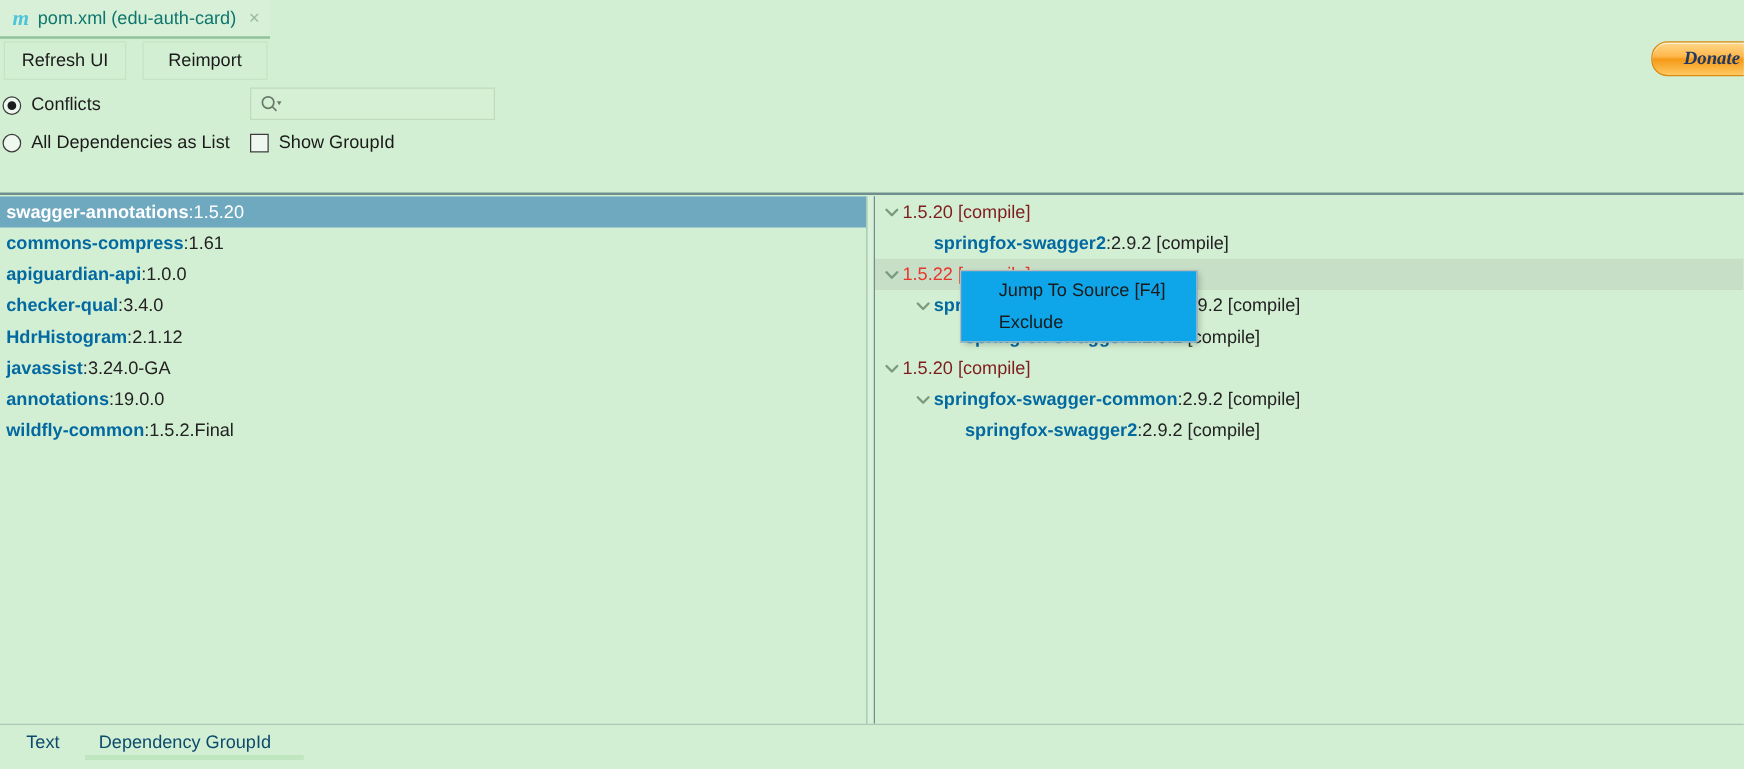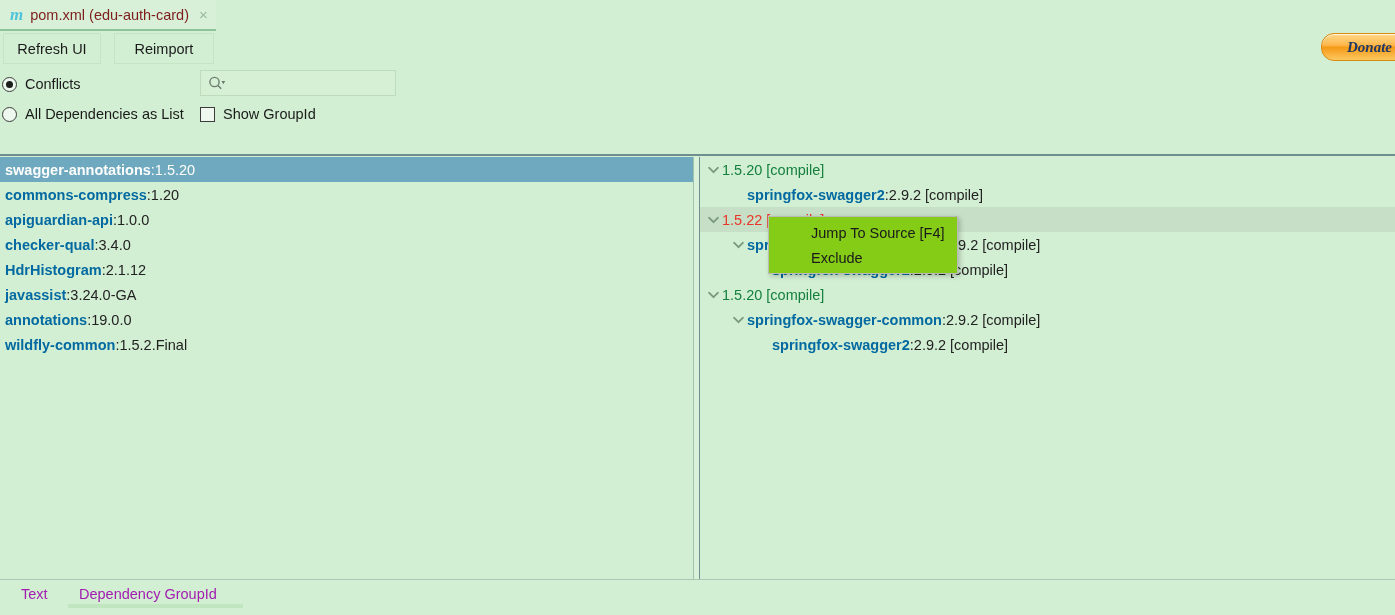--- a/index.html
+++ b/index.html
@@ -39,21 +39,21 @@
     font-family: "Liberation Serif", serif;
     font-style: italic;
     font-weight: bold;
     font-size: 17px;
     color: #4fc3d9;
     margin-right: 7px;
     line-height: 1;
   }
   .file-tab-label {
     font-size: 14.5px;
-    color: #7f1d1d;
+    color: #0f766e;
     white-space: nowrap;
   }
   .tab-close {
     margin-left: 10px;
     font-size: 15px;
     color: #9bb9a0;
     line-height: 1;
   }
 
   
@@ -247,32 +247,32 @@
     align-items: center;
     justify-content: center;
     flex: 0 0 auto;
     color: #7a9a80;
   }
   .chevron.blank { visibility: hidden; }
   .lvl0 { padding-left: 4px; }
   .lvl1 { padding-left: 29px; }
   .lvl2 { padding-left: 54px; }
   .node-red { color: #e8362a; }
-  .node-plain { color: #15803d; }
+  .node-plain { color: #7f1d1d; }
 
   
   .ctx-menu {
     position: absolute;
     left: 768px; top: 216px;
     width: 190px;
-    background: #84cc16;
+    background: #0ea5e9;
     border: 1px solid #b9b9b9;
     box-shadow: 2px 2px 5px rgba(0,0,0,.22);
     z-index: 50;
-    padding: 3px 12px;
+    padding: 3px 0;
     box-sizing: border-box;
   }
   .ctx-item {
     height: 25px;
     display: flex;
     align-items: center;
     padding-left: 30px;
     font-size: 14.5px;
     color: #1a1a1a;
     box-sizing: border-box;
@@ -283,21 +283,21 @@
     position: absolute;
     left: 0; top: 580px;
     width: 1395px; height: 35px;
     background: #d3efd3;
   }
   .btab {
     position: absolute;
     top: 6px;
     height: 24px;
     font-size: 14.5px;
-    color: #a21caf;
+    color: #0c4a6e;
     white-space: nowrap;
   }
   #btab-text { left: 21px; }
   #btab-dep  { left: 79px; }
   .btab-underline {
     position: absolute;
     left: 68px; top: 604px;
     width: 175px; height: 4px;
     background: #c0e6c0;
   }
@@ -353,21 +353,21 @@
 
 <div class="panel-left" id="panel-left">
     <div class="list-row selected">
       <span class="art">swagger-annotations</span>
       <span class="sep"> : </span>
       <span class="ver">1.5.20</span>
     </div>
     <div class="list-row">
       <span class="art">commons-compress</span>
       <span class="sep"> : </span>
-      <span class="ver">1.20</span>
+      <span class="ver">1.61</span>
     </div>
     <div class="list-row">
       <span class="art">apiguardian-api</span>
       <span class="sep"> : </span>
       <span class="ver">1.0.0</span>
     </div>
     <div class="list-row">
       <span class="art">checker-qual</span>
       <span class="sep"> : </span>
       <span class="ver">3.4.0</span>

